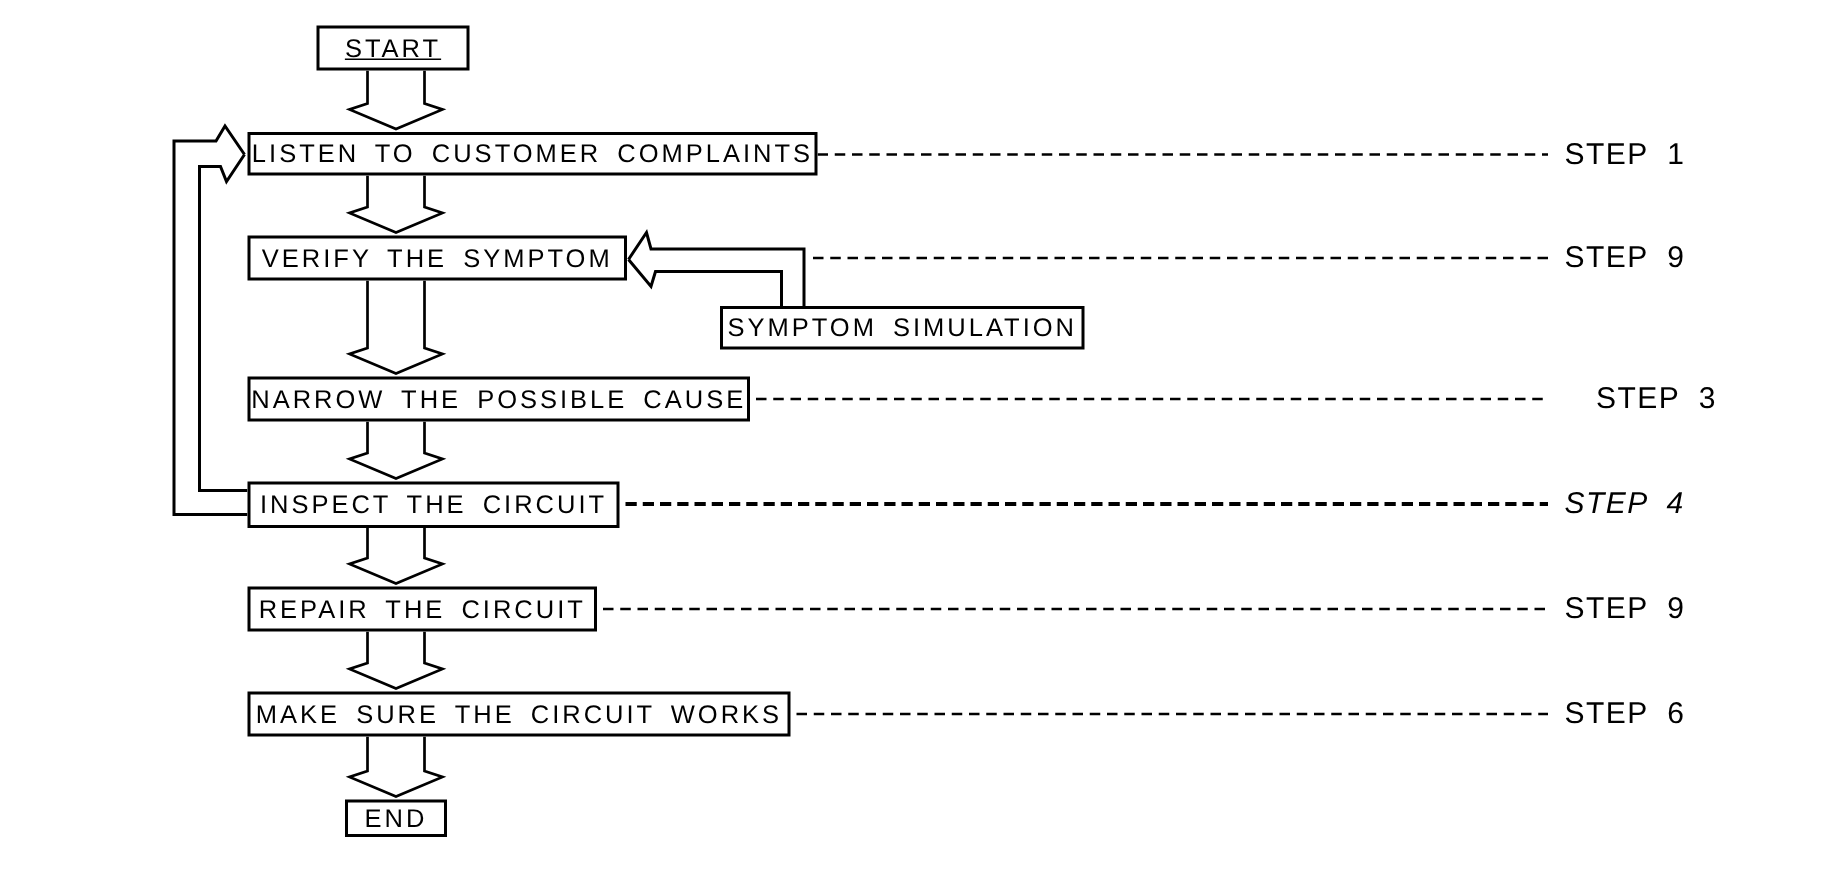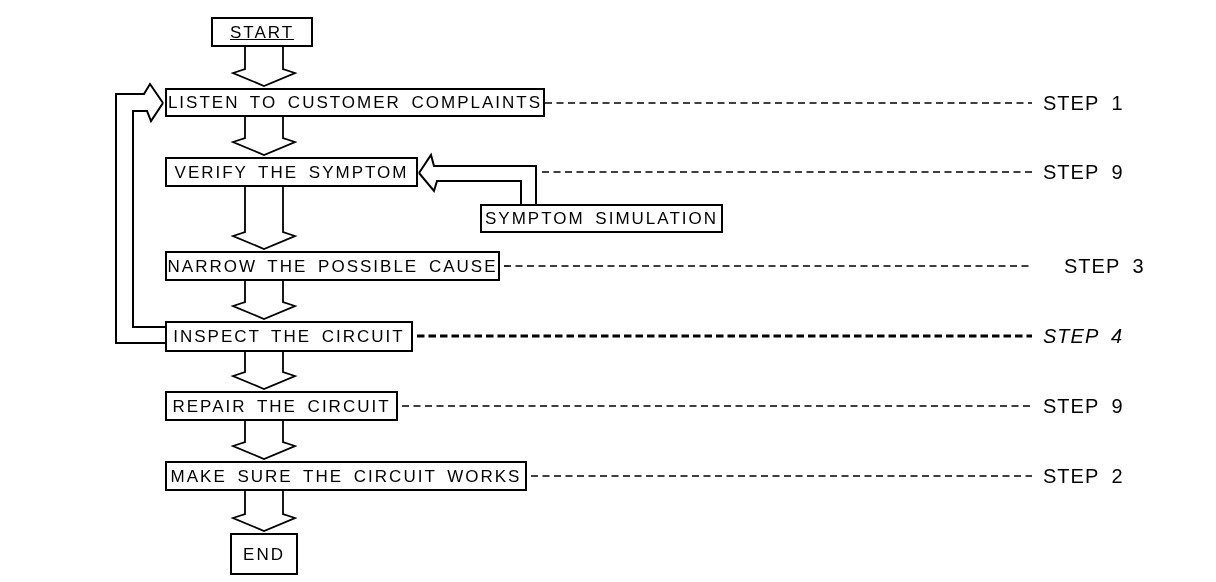--- a/index.html
+++ b/index.html
@@ -82,22 +82,22 @@
   <div class="node" style="left:165px; top:157px; width:253px; height:30px;">VERIFY THE SYMPTOM</div>
 
   <div class="node" style="left:165px; top:251px; width:335px; height:30px;">NARROW THE POSSIBLE CAUSE</div>
 
   <div class="node" style="left:165px; top:321px; width:248px; height:31px;">INSPECT THE CIRCUIT</div>
 
   <div class="node" style="left:165px; top:391px; width:233px; height:30px;">REPAIR THE CIRCUIT</div>
 
   <div class="node" style="left:165px; top:461px; width:362px; height:30px;">MAKE SURE THE CIRCUIT WORKS</div>
 
-  <div class="node" style="left:230px; top:533px; width:68px;  height:42px;">END</div>
+  <div class="node" style="left:230px; top:533px; width:68px;  height:25px;">END</div>
 
   <div class="step-label" style="left:1043px; top:95px;">STEP 1</div>
   <div class="step-label" style="left:1043px; top:164px;">STEP 9</div>
   <div class="step-label" style="left:1036px; top:258px;margin-left:28px;">STEP 3</div>
   <div class="step-label" style="left:1043px; top:328px;font-style:italic;">STEP 4</div>
   <div class="step-label" style="left:1043px; top:398px;">STEP 9</div>
-  <div class="step-label" style="left:1043px; top:468px;">STEP 2</div>
+  <div class="step-label" style="left:1043px; top:468px;">STEP 6</div>
 
 </div>
 
 </body></html>

